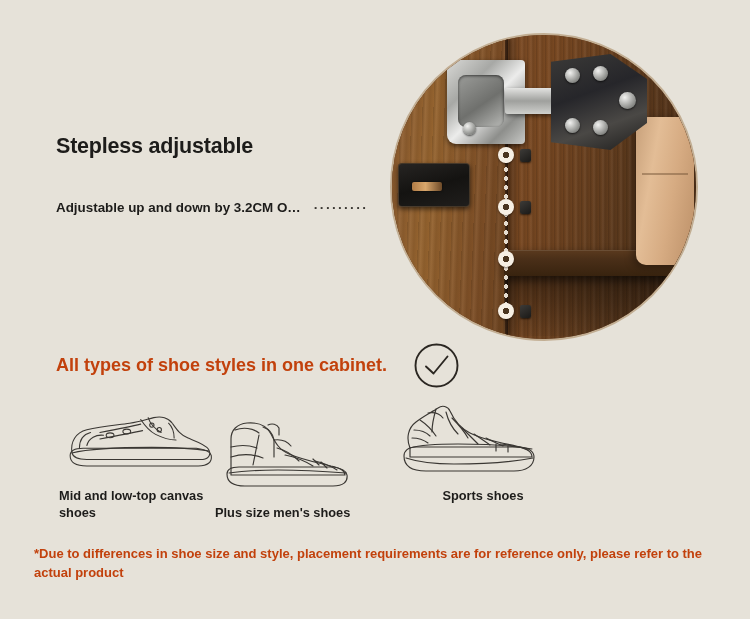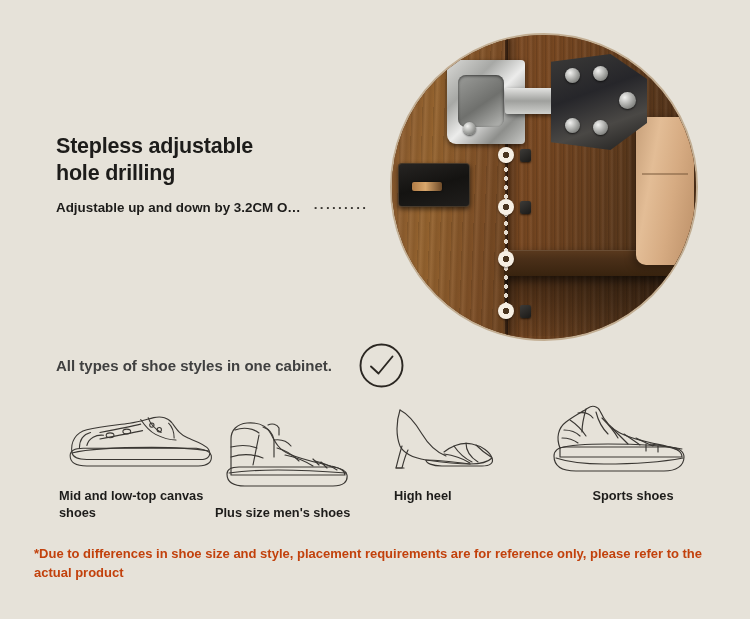--- a/index.html
+++ b/index.html
@@ -270,23 +270,23 @@
 
   .styles-row {
     position: absolute;
     left: 56px;
     top: 342px;
     display: flex;
     align-items: center;
     gap: 26px;
   }
   .styles-text {
-    font-size: 15px;
-    font-weight: bold;
-    color: #404040;
+    font-size: 18px;
+    font-weight: bold;
+    color: #c2410c;
   }
   .check-badge {
     width: 47px;
     height: 47px;
   }
 
   
   .shoe-grid {
     position: absolute;
     left: 0;
@@ -371,21 +371,20 @@
         <div class="peg p1"></div>
         <div class="peg p2"></div>
         <div class="peg p3"></div>
       </div>
 
     </div>
   </div>
 
   <div class="headline">
     <div>Stepless adjustable</div>
-    <div>hole drilling</div>
   </div>
 
   <div class="subline-wrap">
     <span class="subline">Adjustable up and down by 3.2CM O…</span>
     <span class="dots-trail">·········</span>
   </div>
 
   <div class="styles-row">
     <span class="styles-text">All types of shoe styles in one cabinet.</span>
     <span class="check-badge">
@@ -446,41 +445,20 @@
             <path d="M44 18 C42 28 40 38 38 48"></path>
             <path d="M53 8 C57 6 62 7 64 11 L64 18"></path>
             <path d="M106 45 L112 51"></path>
             <path d="M98 42 L104 48"></path>
           </g>
         </svg>
       </div>
       <div class="shoe-label">Plus size men's shoes</div>
     </div>
 
-    <div class="shoe-cell c2">
-      <div class="shoe-art">
-        <svg width="126" height="76" viewBox="0 0 126 76">
-          <g fill="none" stroke="#3a3733" stroke-width="1.15" stroke-linejoin="round" stroke-linecap="round">
-            <path d="M18 10 C14 22 14 36 18 46 C22 54 32 58 44 60
-                     C58 62 74 64 88 64 C98 64 106 62 110 58"></path>
-            <path d="M18 10 C26 14 34 24 40 34 C46 44 54 52 64 56"></path>
-            <path d="M20 46 C18 52 16 60 14 68 L20 68 C22 60 24 54 26 50"></path>
-            <path d="M14 68 L22 68"></path>
-            <path d="M62 52 C70 46 80 42 90 44 C100 46 108 52 110 58
-                     C112 63 108 66 100 66 L60 66 C50 66 44 63 44 60"></path>
-            <path d="M72 46 C76 52 82 58 90 62"></path>
-            <path d="M84 43 C84 50 88 57 96 62"></path>
-            <path d="M62 54 C70 55 80 58 88 63"></path>
-            <path d="M94 45 C98 49 104 54 109 57"></path>
-            <path d="M44 60 C56 60 72 62 88 64"></path>
-          </g>
-        </svg>
-      </div>
-      <div class="shoe-label">High heel</div>
-    </div>
 
     <div class="shoe-cell c3">
       <div class="shoe-art">
         <svg width="150" height="76" viewBox="0 0 150 76">
           <g fill="none" stroke="#3a3733" stroke-width="1.15" stroke-linejoin="round" stroke-linecap="round">
             <path d="M20 48 C16 38 18 28 26 22 C34 16 42 12 48 8
                      C52 5 58 6 60 11 C64 20 70 28 80 33
                      C94 40 112 43 126 46 C136 48 142 52 142 57 L20 57 Z"></path>
             <path d="M14 56 C14 66 22 71 36 71 L124 71 C136 71 144 66 144 57
                      C144 51 138 48 130 47 L26 47 C18 47 14 51 14 56 Z"></path>

